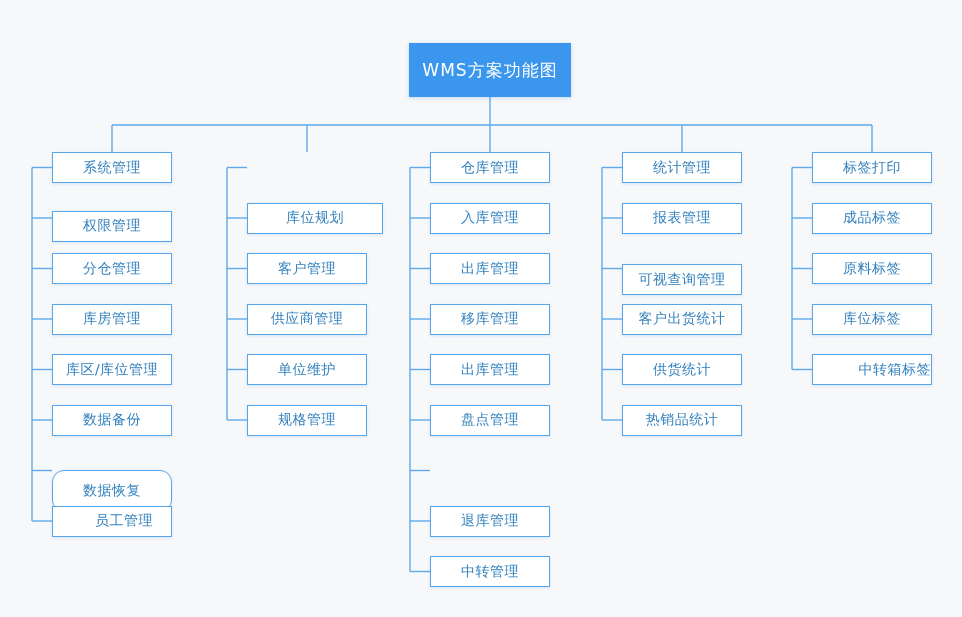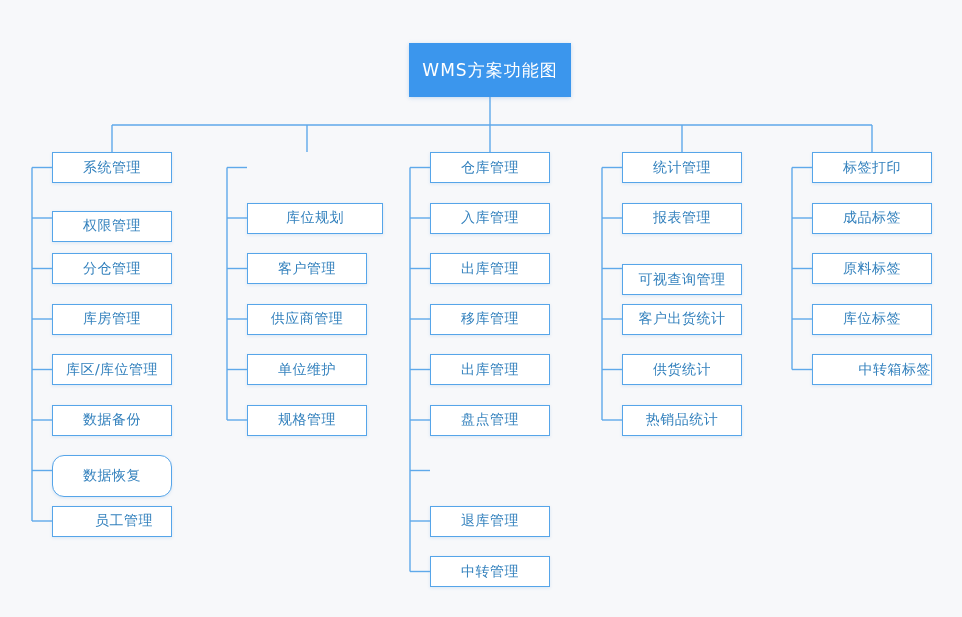--- a/index.html
+++ b/index.html
@@ -113,21 +113,21 @@
     </div>
     <div class="node" style="left: 52px; top: 303.5px; width: 120px; height: 31px;">
       <span>库房管理</span>
     </div>
     <div class="node" style="left: 52px; top: 354px; width: 120px; height: 31px;">
       <span>库区/库位管理</span>
     </div>
     <div class="node" style="left: 52px; top: 404.5px; width: 120px; height: 31px;">
       <span>数据备份</span>
     </div>
-    <div class="node" style="left: 52px; top: 455px; width: 120px; height: 42px; border-radius: 12px;">
+    <div class="node" style="left: 52px; top: 470px; width: 120px; height: 42px; border-radius: 12px;">
       <span>数据恢复</span>
     </div>
     <div class="node" style="left: 52px; top: 505.5px; width: 120px; height: 31px; padding-left: 24px;">
       <span>员工管理</span>
     </div>
     <div class="node" style="left: 247px; top: 202.5px; width: 136px; height: 31px;">
       <span>库位规划</span>
     </div>
     <div class="node" style="left: 247px; top: 253px; width: 120px; height: 31px;">
       <span>客户管理</span>

